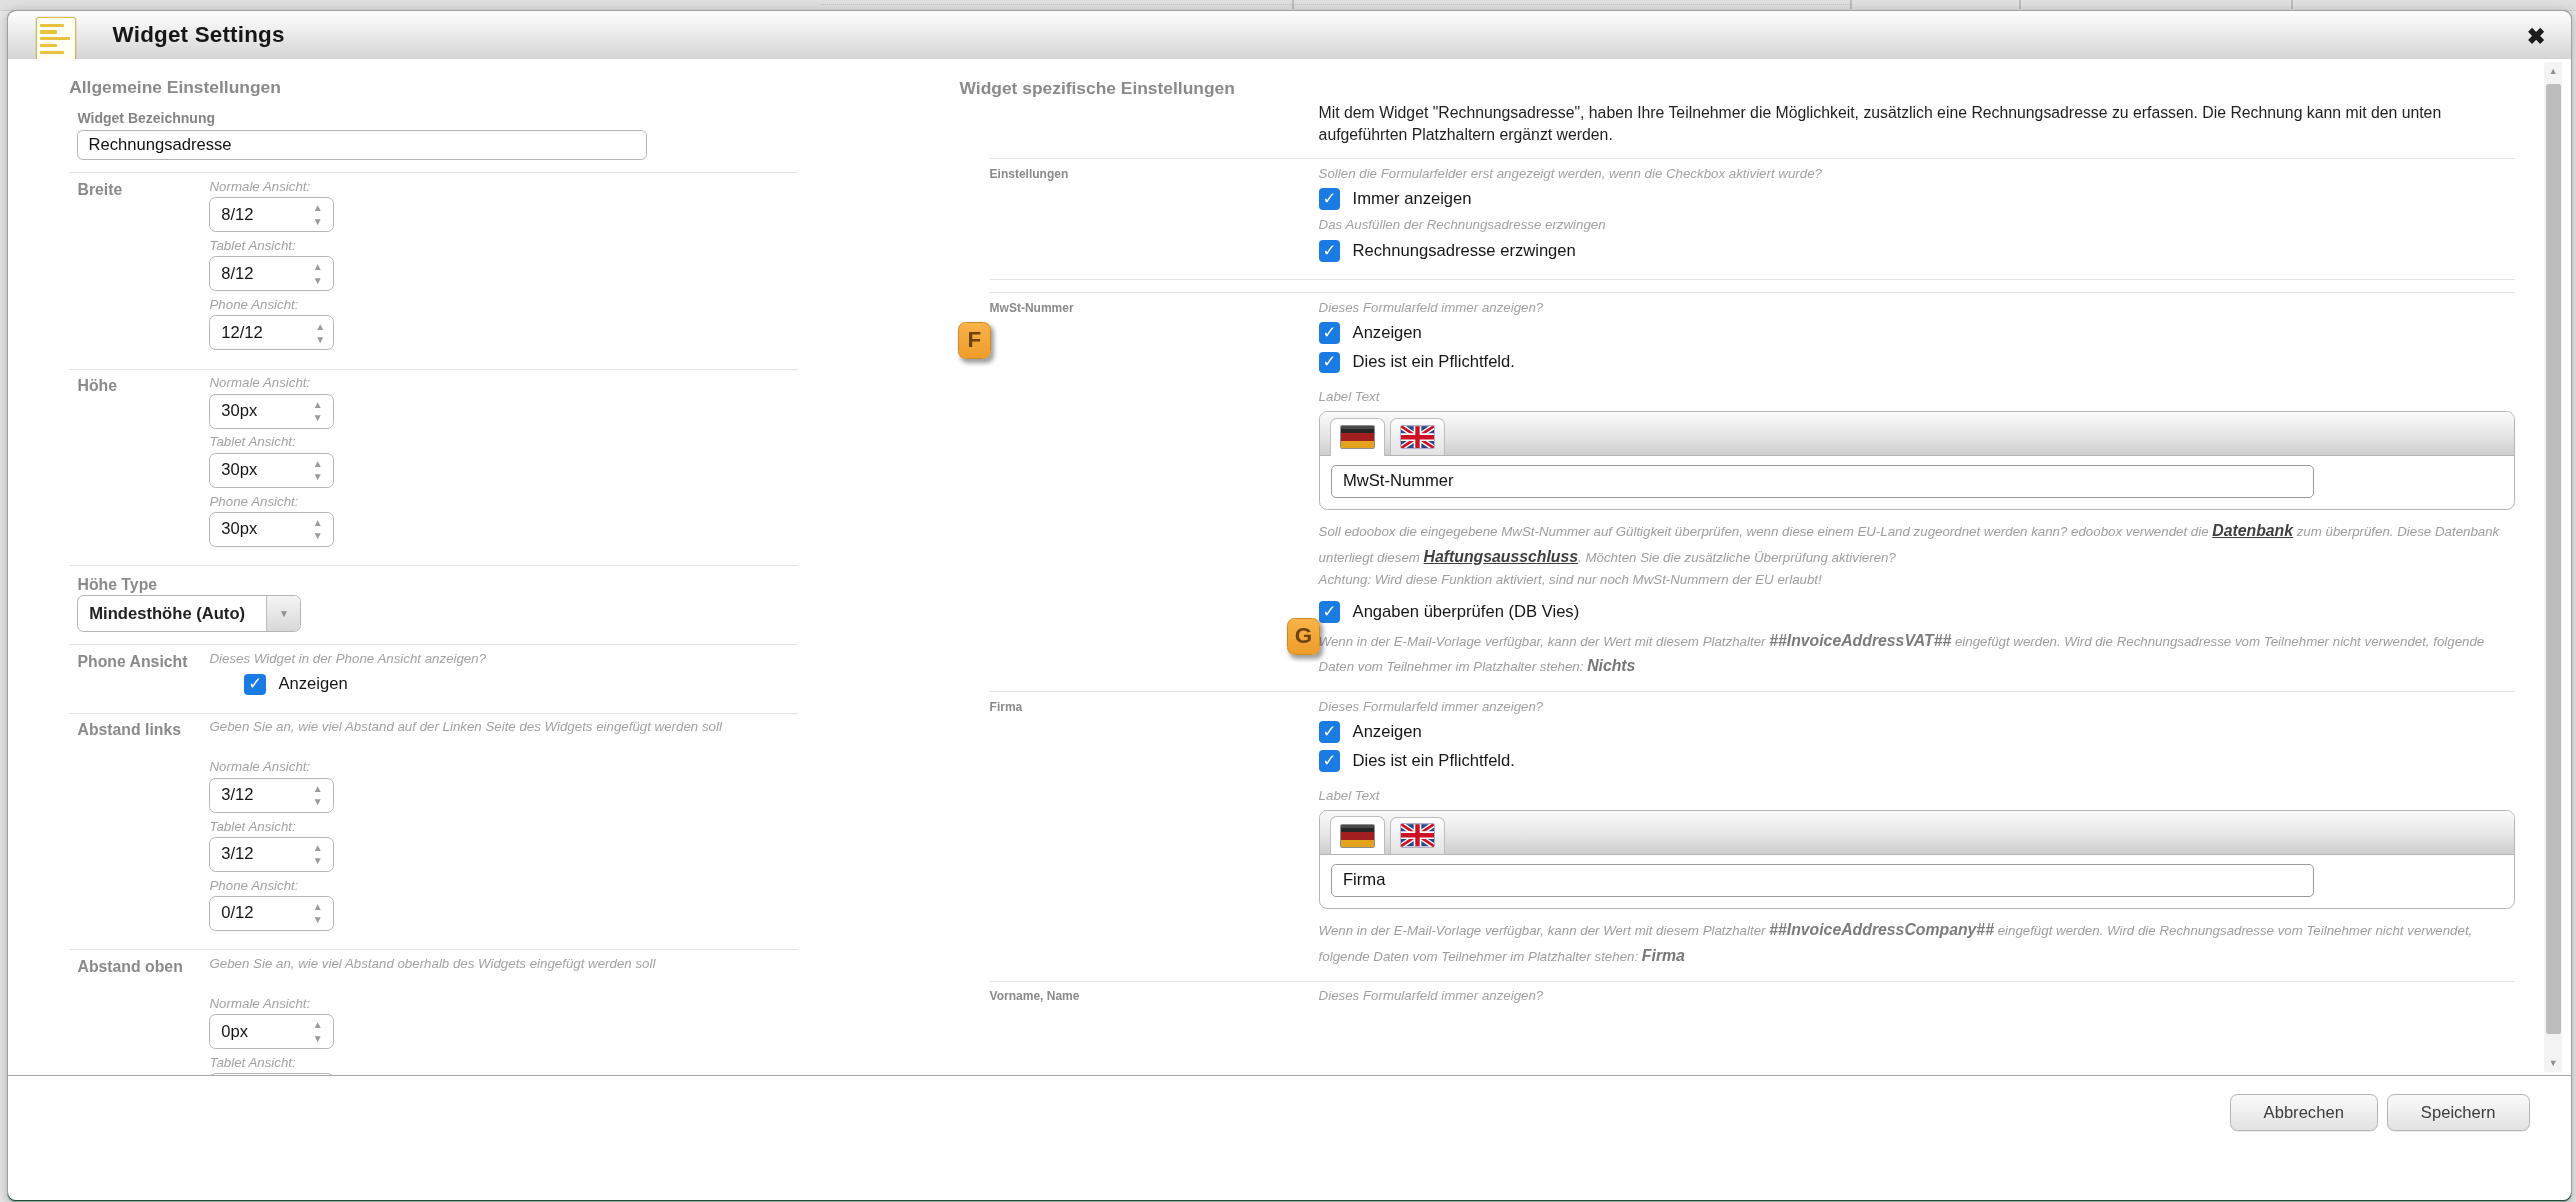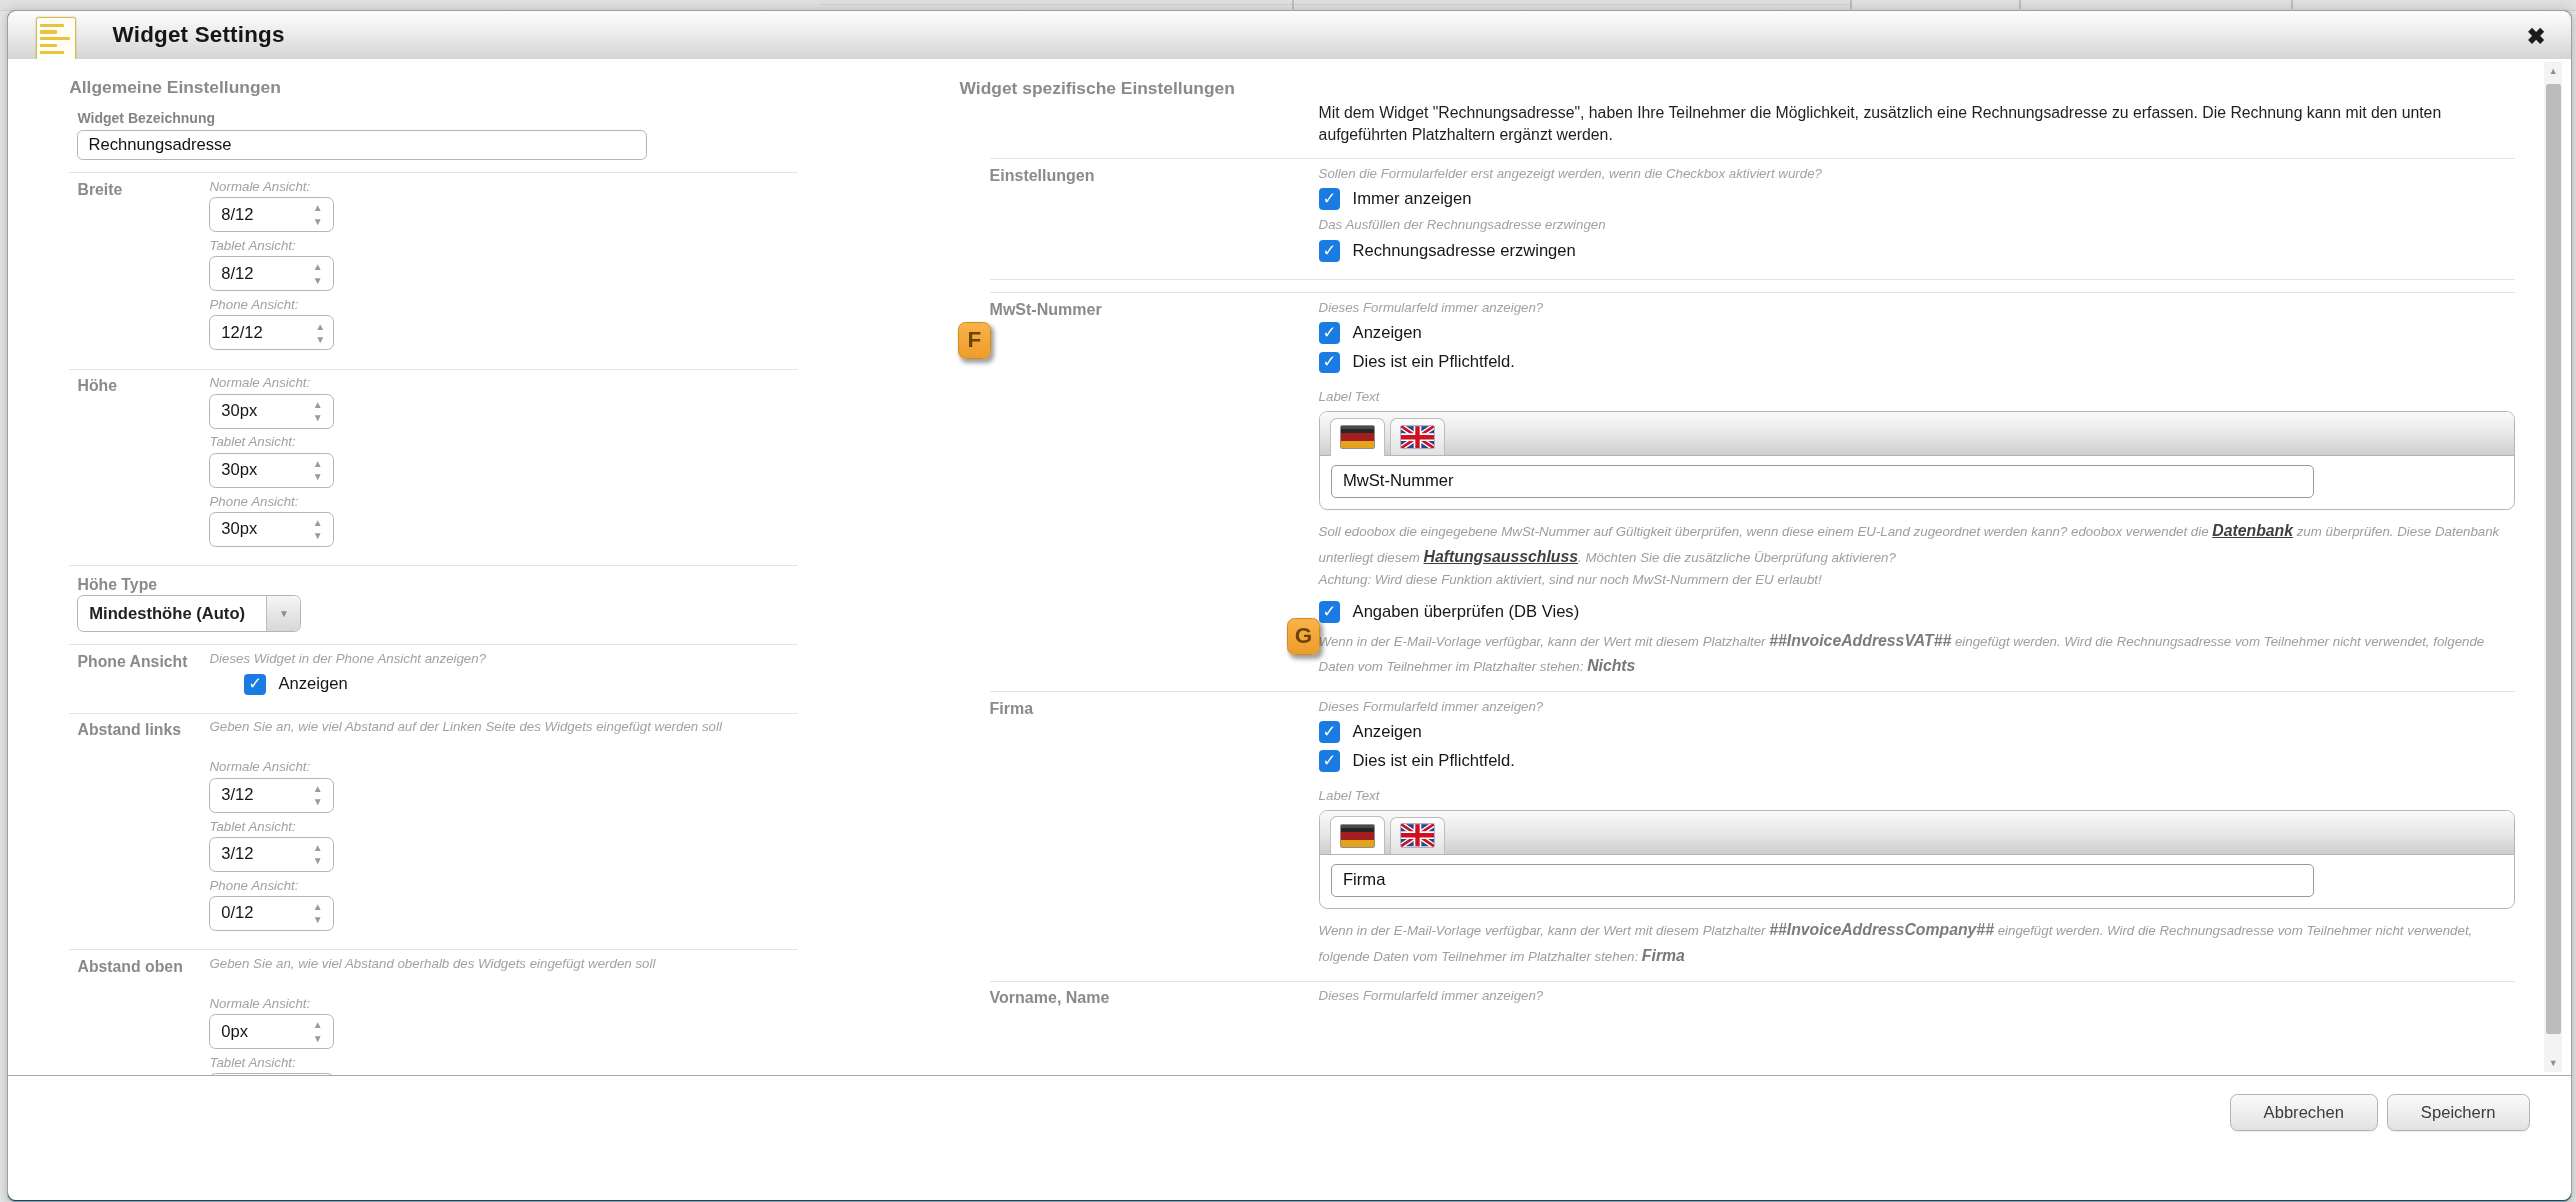--- a/index.html
+++ b/index.html
@@ -8,21 +8,21 @@
     background:#e7e7e7;
     font-family:"Liberation Sans","DejaVu Sans",sans-serif;
     -webkit-font-smoothing:antialiased;
   }
   
   .backdrop-strip{position:absolute;left:0;top:0;width:2576px;height:10px;background:#e0e0e0;border-bottom:0.8px solid #d2d2d2;}
   .backdrop-dashes{position:absolute;left:821px;top:4.1px;width:1029px;border-top:1.7px dotted #c2c2c2;}
   .backdrop-tick{position:absolute;top:0;width:1.7px;height:9px;background:#bdbdbd;}
 
   
-  .dialog{position:absolute;left:6.6px;top:10px;width:2563px;height:1190px;background:#0c4a6e;
+  .dialog{position:absolute;left:6.6px;top:10px;width:2563px;height:1190px;background:#14532d;
     border:0.8px solid #9f9f9f;border-radius:8.3px;box-shadow:0 2.5px 11.6px rgba(0,0,0,.25);}
   .dlg-header{position:absolute;left:0;top:0;right:0;height:48px;
     background:linear-gradient(#fdfdfd,#ececec 45%,#d5d5d5);
     border-bottom:0.8px solid #b3b3b3;border-radius:7.5px 7.5px 0 0;
     display:flex;align-items:center;}
   .dlg-title{font-size:22.4px;font-weight:bold;color:#161616;margin-left:105px;letter-spacing:0.2px;}
   
   .wicon{position:absolute;left:28px;top:5.8px;width:31.5px;height:37px;background:#fffef4;
     border:1.7px solid #dcb93a;border-radius:2.5px;box-shadow:0 0.8px 1.7px rgba(0,0,0,.25);
     display:flex;flex-direction:column;justify-content:space-evenly;padding:2.5px 3.3px;}
@@ -75,21 +75,21 @@
   .checkbox{width:21.6px;height:21.6px;flex:none;background:#1a7ce2;border-radius:4.1px;
     display:flex;align-items:center;justify-content:center;cursor:pointer;}
   .checkbox::after{content:"✓";color:#fff;font-size:16.6px;font-weight:bold;}
   .cb-label{margin-left:12.4px;font-size:16.6px;color:#161616;}
   .lrow .cb-row{margin-left:35px;}
 
   
   .rwrap{padding:19px 56px 0 120px;}
   .rheading{font-size:17.4px;font-weight:bold;color:#8a8a8a;margin-left:-30px;}
   .rrow{display:flex;margin-top:6.6px;position:relative;}
-  .rlabel{width:329px;flex:none;font-size:16px;font-weight:bold;color:#8a8a8a;padding-top:0.8px;}
+  .rlabel{width:329px;flex:none;font-size:12px;font-weight:bold;color:#8a8a8a;padding-top:0.8px;}
   .rcontent{flex:1;max-width:1253px;position:relative;}
   .intro{font-size:15.8px;color:#1f1f1f;line-height:1.38;max-width:1240px;}
   .para{font-size:13.3px;font-style:italic;color:#9e9e9e;line-height:1.62;margin-top:8.3px;}
   .para .plink{font-style:italic;font-weight:bold;font-size:15.8px;color:#3f3f3f;text-decoration:underline;cursor:pointer;}
   .para .pcode{font-weight:bold;font-size:15.8px;color:#7c7c7c;}
   .para .pval{font-weight:bold;font-size:15.8px;color:#777;}
   .label-text-hint{margin-top:16px;}
 
   
   .tabbox{border:0.8px solid #b5b5b5;border-radius:8.3px;background:#fff;margin-top:6.6px;max-width:1226px;}

